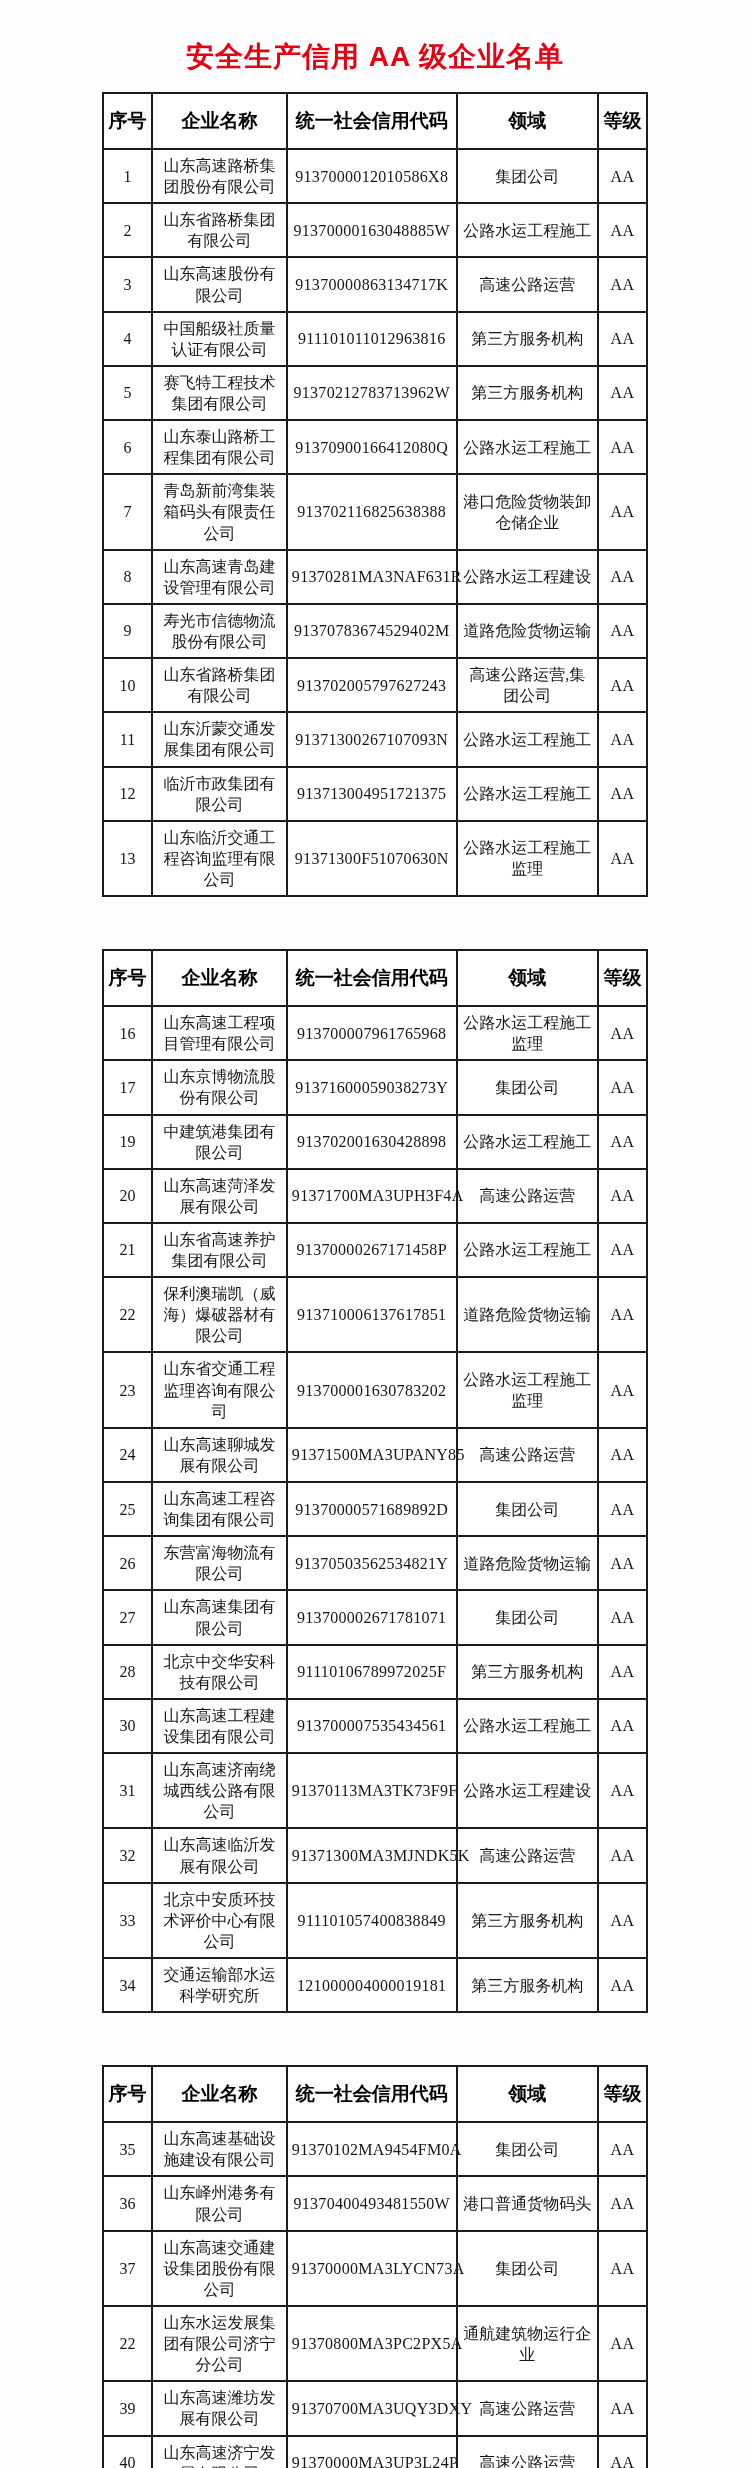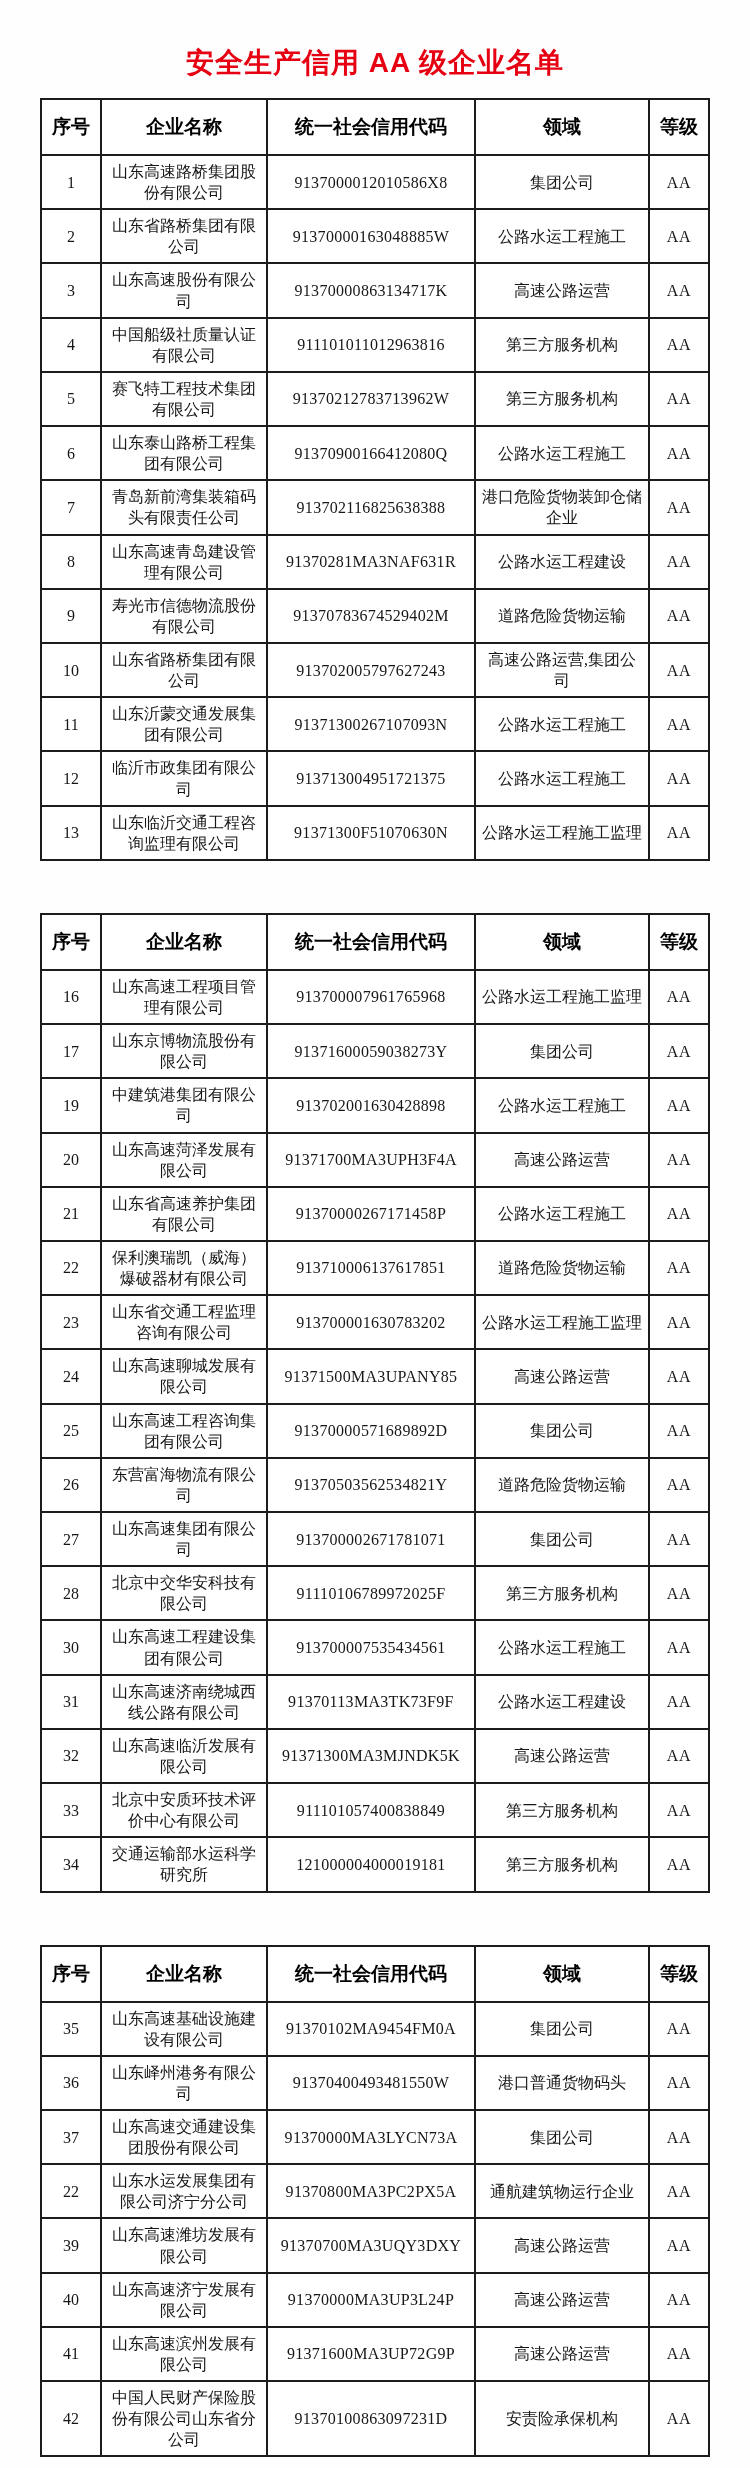--- a/index.html
+++ b/index.html
@@ -17,24 +17,24 @@
     display: flex;
     flex-direction: column;
   }
   .page-title {
     text-align: center;
     font-family: "Liberation Sans", "DejaVu Sans", sans-serif;
     font-weight: bold;
     font-size: 28px;
     letter-spacing: 1px;
     color: #e60012;
-    margin: 20px 0 16px 0;
+    margin: 14px 0 16px 0;
   }
   table.roster {
-    width: 670px;
+    width: 546px;
     margin: 0 auto;
     border-collapse: collapse;
     table-layout: fixed;
     background: #fff;
   }
   table.roster + table.roster { margin-top: 52px; }
   table.roster th, table.roster td {
     border: 2px solid #1c1c1c;
     text-align: center;
     vertical-align: middle;

